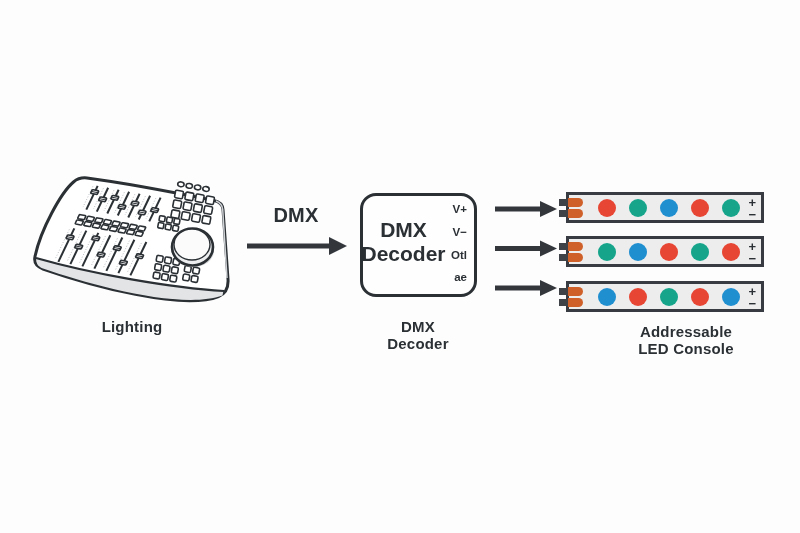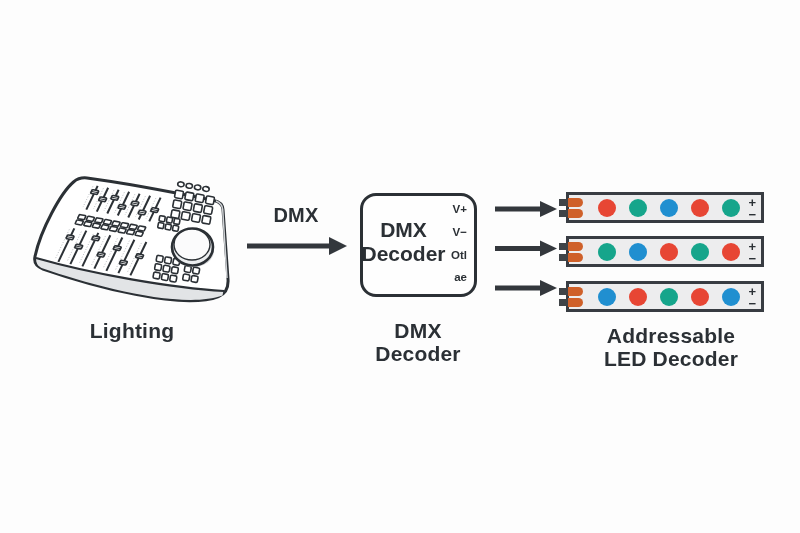--- a/index.html
+++ b/index.html
@@ -1,19 +1,19 @@
 <!DOCTYPE html>
 <html><head>
 <meta charset="utf-8">
 <style>
   html,body{margin:0;padding:0;background:#fdfdfd;}
   .stage{position:relative;width:800px;height:533px;background:#fdfdfd;overflow:hidden;
          font-family:"Liberation Sans", sans-serif;color:#2b3035;}
   .overlay{position:absolute;left:0;top:0;}
-  .caption{position:absolute;font-weight:700;font-size:21px;line-height:1.1;
+  .caption{position:absolute;font-weight:700;font-size:15px;line-height:1.1;
            text-align:center;color:#2b3035;letter-spacing:.2px;}
   
   .decoder-box{position:absolute;left:360px;top:193px;width:117px;height:104px;
                box-sizing:border-box;background:#fefefe;border:3.5px solid #2b3035;
                border-radius:16px;}
   .decoder-main{position:absolute;left:0;top:0;bottom:6px;right:30px;display:flex;
                 flex-direction:column;align-items:center;justify-content:center;
                 font-weight:700;font-size:21px;line-height:1.15;text-align:center;}
   .decoder-pins{position:absolute;right:7px;top:8px;bottom:10px;display:flex;
                 flex-direction:column;justify-content:space-between;align-items:flex-end;
@@ -226,18 +226,18 @@
     <span class="sign minus">−</span>
   </div>
 
   <div class="caption" style="left:52px;top:319px;width:160px">
     <div>Lighting</div>
   </div>
   <div class="caption" style="left:358px;top:319px;width:120px">
     <div>DMX</div>
     <div>Decoder</div>
   </div>
-  <div class="caption" style="left:581px;top:324px;width:180px">
+  <div class="caption" style="left:596px;top:324px;width:180px">
     <div>Addressable</div>
-    <div>LED Decoder</div>
+    <div>LED Console</div>
   </div>
 
 </div>
 
 </body></html>

